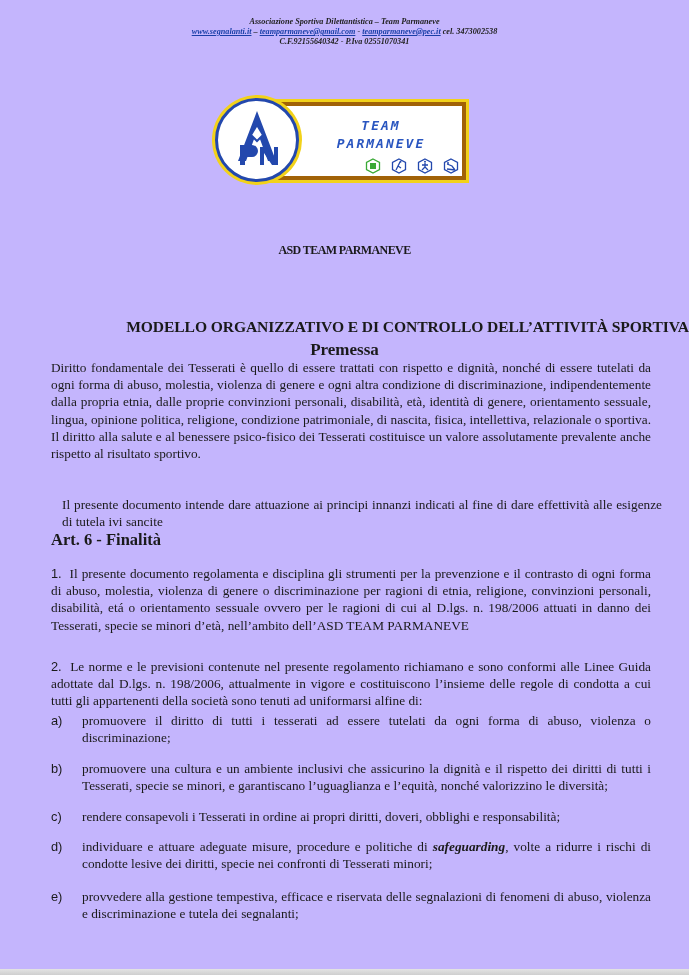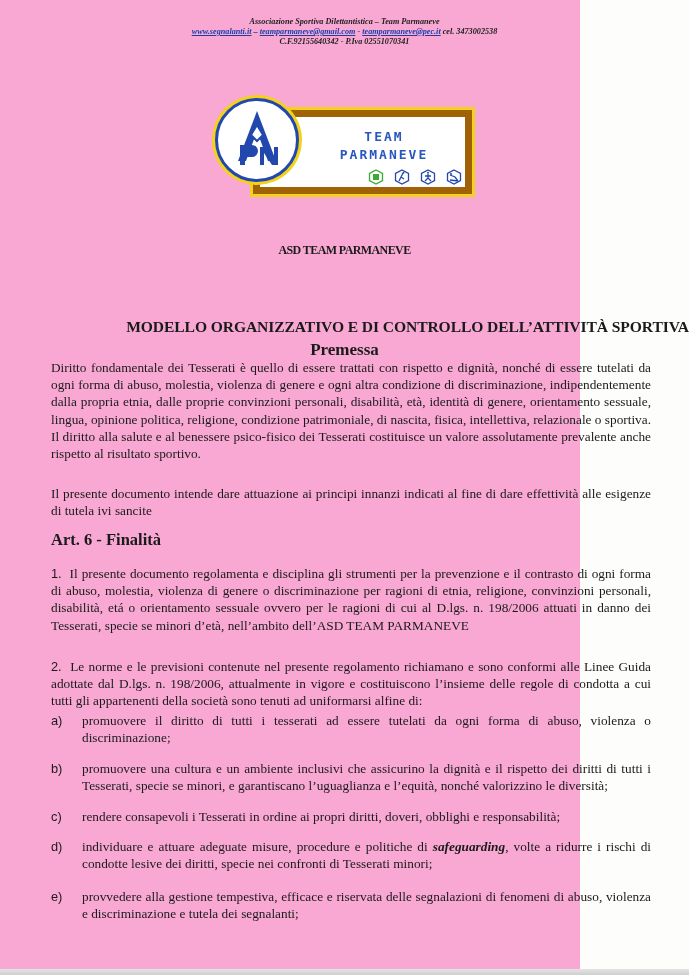--- a/index.html
+++ b/index.html
@@ -2,32 +2,32 @@
 <html><head>
 <meta charset="utf-8">
 <style>
   html, body { margin:0; padding:0; }
   body {
     width:689px; height:975px; overflow:hidden; position:relative;
     background:#fdfdfc;
     font-family:"Liberation Serif", serif;
     color:#1a1a1a;
   }
-  .page { position:absolute; left:0; top:0; width:580px; height:969px; background:#f9a8d4; }
+  .page { position:absolute; left:0; top:0; width:689px; height:969px; background:#c4b5fd; }
   .page-bottom-edge { position:absolute; left:0; top:969px; width:689px; height:6px; background:linear-gradient(#e4e4e4,#cfcfcf); }
 
   
   .letterhead { position:absolute; left:0; top:17px; width:689px; text-align:center;
     font-style:italic; font-weight:bold; font-size:8.2px; line-height:10px; color:#222; }
   .letterhead a { color:#1a3fa8; text-decoration:underline; }
 
   
   .logo { position:absolute; left:215px; top:98px; width:250px; height:82px; }
-  .logo-banner { position:absolute; left:38px; top:12px; width:205px; height:70px;
-    border:7px solid #a16207; outline:3px solid #f2d21a; outline-offset:0; background:#fff; }
+  .logo-banner { position:absolute; left:38px; top:4px; width:205px; height:70px;
+    border:4px solid #a16207; outline:3px solid #f2d21a; outline-offset:0; background:#fff;font-style:italic; }
   .logo-circle { position:absolute; left:0; top:0; width:78px; height:78px; border-radius:50%;
     background:#fff; border:3px solid #2348ad; box-shadow:0 0 0 3px #f2d21a; }
   .logo-text { position:absolute; left:44px; width:160px; text-align:center;
     font-family:"DejaVu Sans Mono", monospace; font-weight:bold; color:#2a56c0; letter-spacing:2px; }
   .logo-text.t1 { top:12px; font-size:13px; }
   .logo-text.t2 { top:30px; font-size:13px; }
   .logo-icons { position:absolute; left:108px; top:52px; display:flex; gap:10px; }
   .hex { width:16px; height:16px; }
 
   
@@ -103,21 +103,21 @@
         <path d="M42 46 L48 46 L56 58 L56 46 L60 46 L60 64 L54 64 L46 52 L46 64 L42 64 Z" fill="#2348ad"></path>
       </svg>
     </div>
   </div>
 
   <div class="main-title">ASD TEAM PARMANEVE</div>
   <div class="doc-title">MODELLO ORGANIZZATIVO E DI CONTROLLO DELL’ATTIVITÀ SPORTIVA</div>
   <div class="section-title">Premessa</div>
 
   <p class="body p1" style="margin:0;">Diritto fondamentale dei Tesserati è quello di essere trattati con rispetto e dignità, nonché di essere tutelati da ogni forma di abuso, molestia, violenza di genere e ogni altra condizione di discriminazione, indipendentemente dalla propria etnia, dalle proprie convinzioni personali, disabilità, età, identità di genere, orientamento sessuale, lingua, opinione politica, religione, condizione patrimoniale, di nascita, fisica, intellettiva, relazionale o sportiva. Il diritto alla salute e al benessere psico-fisico dei Tesserati costituisce un valore assolutamente prevalente anche rispetto al risultato sportivo.</p>
-  <p class="body p2" style="margin:0;">Il presente documento intende dare attuazione ai principi innanzi indicati al fine di dare effettività alle esigenze di tutela ivi sancite</p>
+  <p class="body p2" style="margin:11px;">Il presente documento intende dare attuazione ai principi innanzi indicati al fine di dare effettività alle esigenze di tutela ivi sancite</p>
 
   <div class="art-title">Art. 6 - Finalità</div>
 
   <p class="body p3" style="margin:0;"><span class="num">1.</span>&nbsp;&nbsp;<span>Il presente documento regolamenta e disciplina gli strumenti per la prevenzione e il contrasto di ogni forma di abuso, molestia, violenza di genere o discriminazione per ragioni di etnia, religione, convinzioni personali, disabilità, etá o orientamento sessuale ovvero per le ragioni di cui al D.lgs. n. 198/2006 attuati in danno dei Tesserati, specie se minori d’età, nell’ambito dell’ASD TEAM PARMANEVE</span></p>
   <p class="body p4" style="margin:0;"><span class="num">2.</span>&nbsp;&nbsp;<span>Le norme e le previsioni contenute nel presente regolamento richiamano e sono conformi alle Linee Guida adottate dal D.lgs. n. 198/2006, attualmente in vigore e costituiscono l’insieme delle regole di condotta a cui tutti gli appartenenti della società sono tenuti ad uniformarsi alfine di:</span></p>
 
   <div class="list" style="top:0;">
     <div class="li li1">
       <span class="marker">a)</span>
       <span class="txt">promuovere il diritto di tutti i tesserati ad essere tutelati da ogni forma di abuso, violenza o discriminazione;</span>

